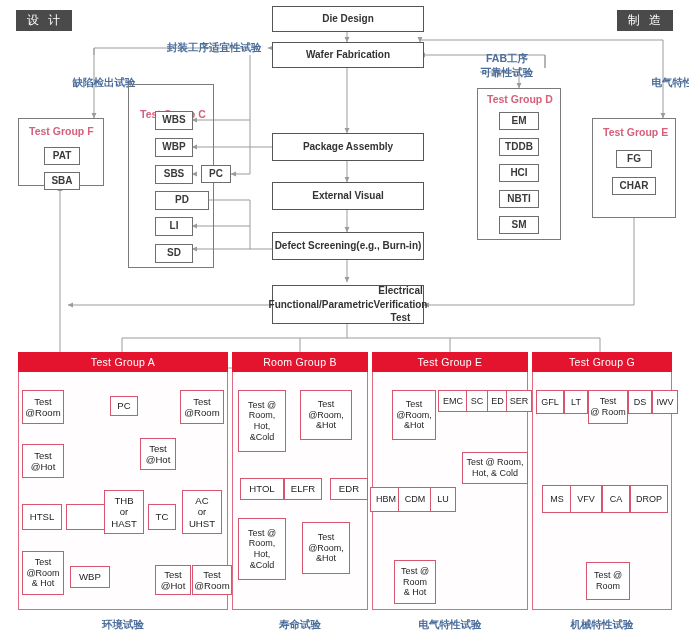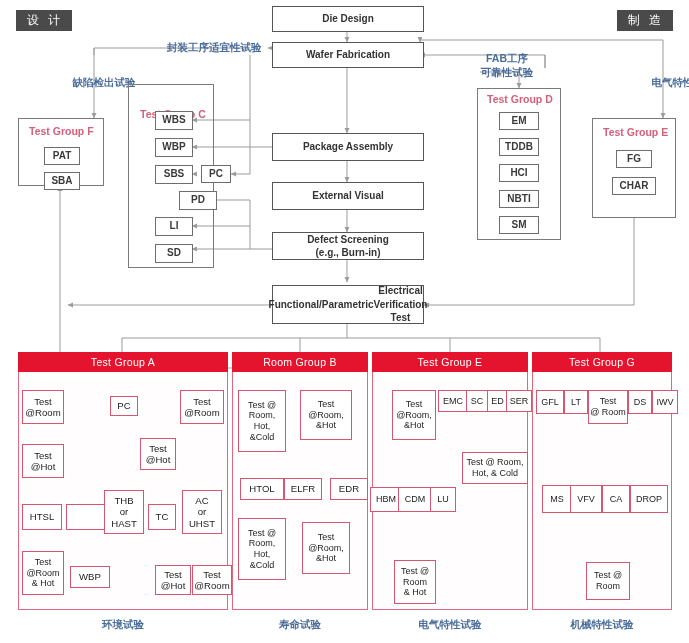--- a/index.html
+++ b/index.html
@@ -183,35 +183,35 @@
   <div class="cn-label" style="left:432px;top:52px;width:64px;">
     <div>FAB工序</div>
     <div>可靠性试验</div>
   </div>
   <div class="cn-label" style="left:600px;top:76px;width:80px;">电气特性试验</div>
 
   <div class="proc-box" style="left:272px;top:6px;width:152px;height:26px;">Die Design</div>
   <div class="proc-box" style="left:272px;top:42px;width:152px;height:26px;">Wafer Fabrication</div>
   <div class="proc-box" style="left:272px;top:133px;width:152px;height:28px;">Package Assembly</div>
   <div class="proc-box" style="left:272px;top:182px;width:152px;height:28px;">External Visual</div>
-  <div class="proc-box" style="left:272px;top:232px;width:152px;height:28px;flex-direction:column;">
+  <div class="proc-box" style="left:272px;top:232px;width:152px;height:28px;flex-direction:row;">
     <div>Defect Screening</div>
     <div>(e.g., Burn-in)</div>
   </div>
   <div class="proc-box" style="left:272px;top:285px;width:152px;height:39px;flex-direction:row;">
     <div>Functional/Parametric</div>
     <div>Electrical Verification Test</div>
   </div>
 
   <div class="gbox" style="left:128px;top:84px;width:86px;height:184px;"></div>
   <div class="gtitle" style="left:140px;top:108px;">Test Group C</div>
   <div class="gray-box" style="left:155px;top:111px;width:38px;height:19px;">WBS</div>
   <div class="gray-box" style="left:155px;top:138px;width:38px;height:19px;">WBP</div>
   <div class="gray-box" style="left:155px;top:165px;width:38px;height:19px;">SBS</div>
-  <div class="gray-box" style="left:155px;top:191px;width:38px;height:19px;margin-left:24px;">PD</div>
+  <div class="gray-box" style="left:155px;top:191px;width:54px;height:19px;">PD</div>
   <div class="gray-box" style="left:155px;top:217px;width:38px;height:19px;">LI</div>
   <div class="gray-box" style="left:155px;top:244px;width:38px;height:19px;">SD</div>
   <div class="gray-box" style="left:201px;top:165px;width:30px;height:18px;">PC</div>
 
   <div class="gbox" style="left:18px;top:118px;width:86px;height:68px;"></div>
   <div class="gtitle" style="left:29px;top:125px;">Test Group F</div>
   <div class="gray-box" style="left:44px;top:147px;width:36px;height:18px;">PAT</div>
   <div class="gray-box" style="left:44px;top:172px;width:36px;height:18px;">SBA</div>
 
   <div class="gbox" style="left:477px;top:88px;width:84px;height:152px;"></div>

